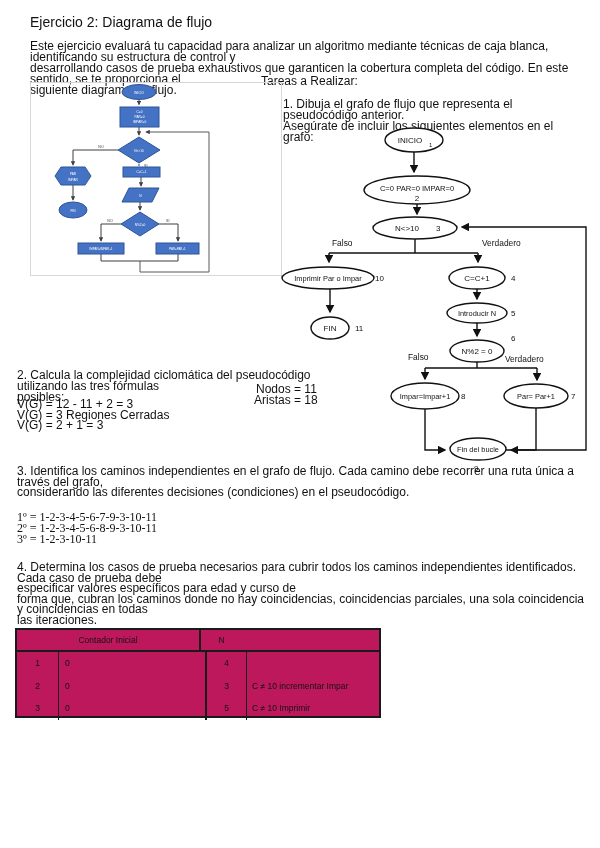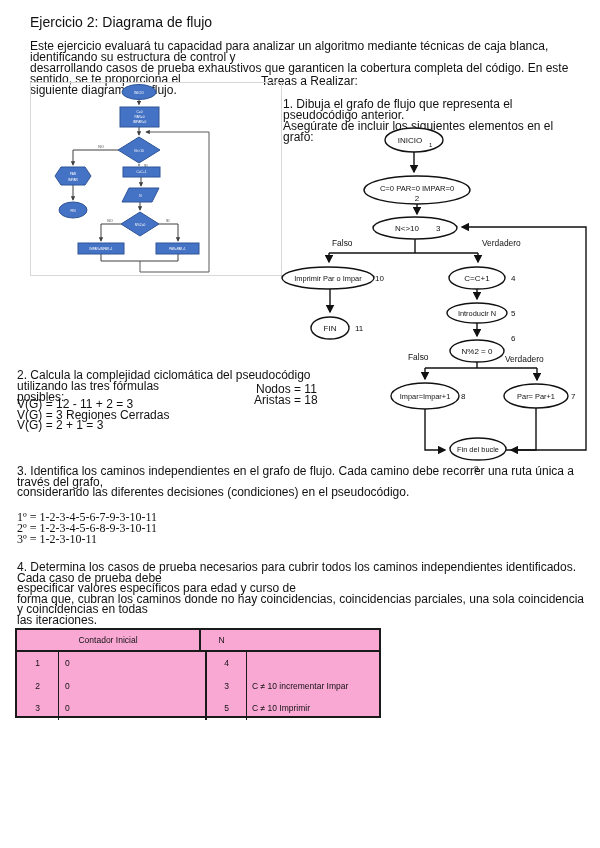--- a/index.html
+++ b/index.html
@@ -14,21 +14,21 @@
   .tight{line-height:10.6px;}
   svg text{font-family:"Liberation Sans","DejaVu Sans",sans-serif;}
   
   .gtxt{font-size:8px;fill:#111;}
   .gnum{font-size:8px;fill:#111;}
   .glbl{font-size:8.4px;fill:#111;}
   .btxt{font-size:3.2px;fill:#ffffff;}
   .blbl{font-size:3.6px;fill:#3a3a3a;}
 
   
-  .tbl{border:2px solid #1a1a1a;background:#f9a8d4;}
+  .tbl{border:2px solid #1a1a1a;background:#be185d;}
   .tbl-row{display:flex;align-items:stretch;}
   .tbl-hrow{height:20px;border-bottom:2px solid #1a1a1a;}
   .tbl-brow{height:22.6px;}
   .cell{display:flex;align-items:center;font-size:8.5px;}
   .c-case{width:41px;justify-content:center;border-right:1px solid #1a1a1a;}
   .c-cont{width:140px;padding-left:6px;}
   .c-n{width:39px;justify-content:center;border-left:2px solid #1a1a1a;border-right:1px solid #1a1a1a;}
   .c-desc{flex:1;padding-left:5px;}
   .h-left{width:182px;justify-content:center;}
   .h-n{width:41px;justify-content:center;border-left:2px solid #1a1a1a;}

